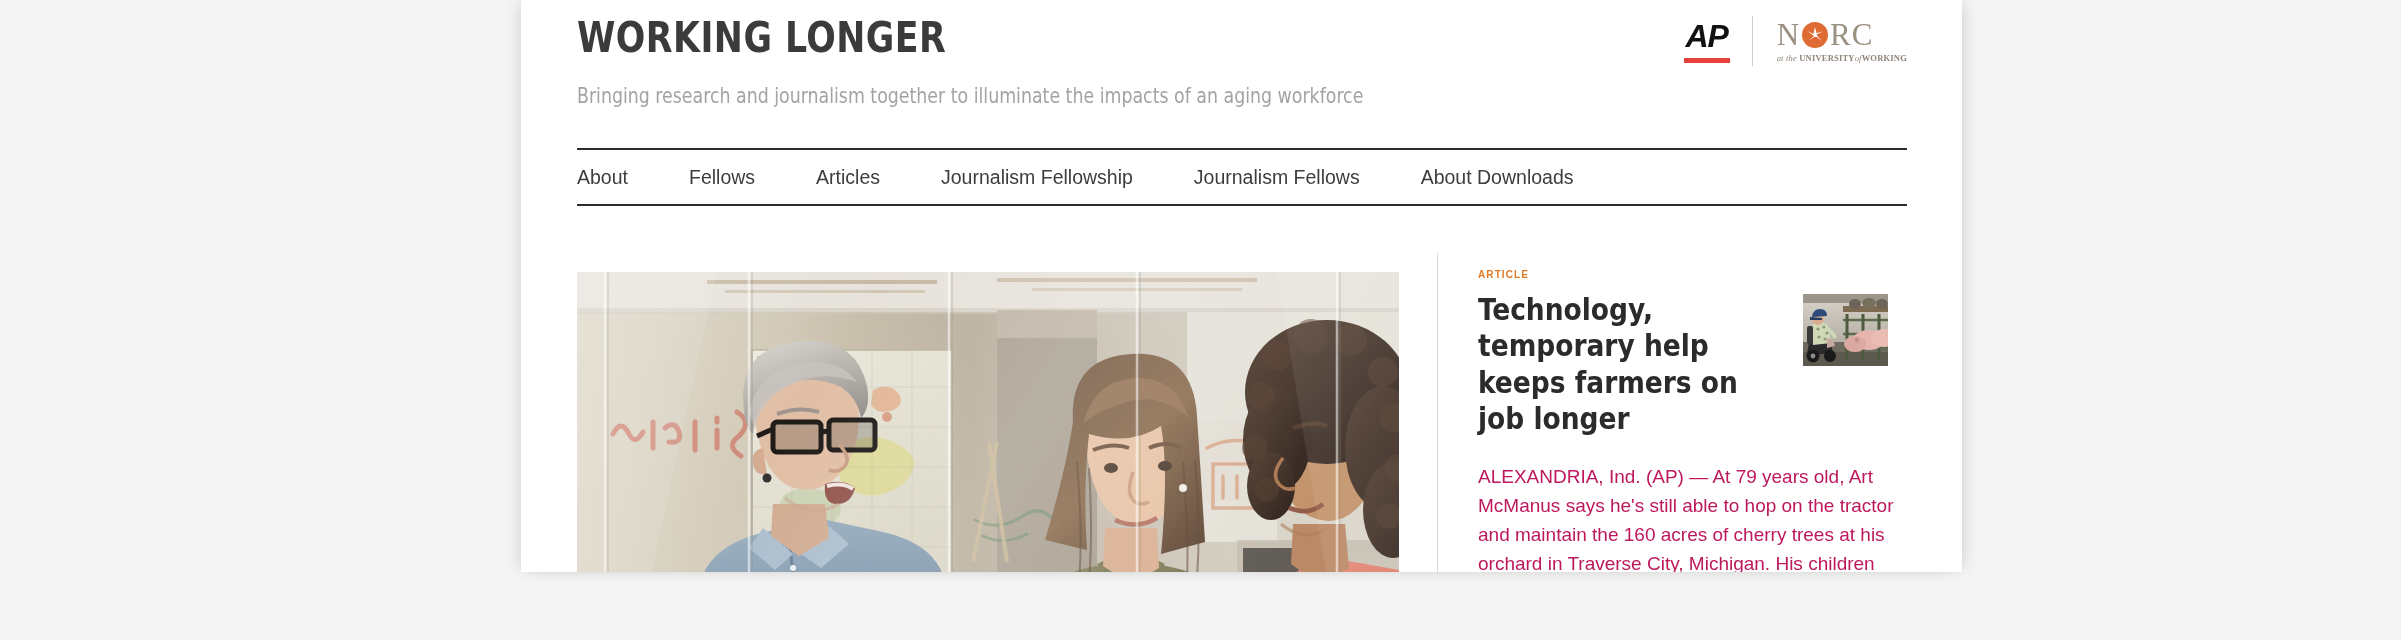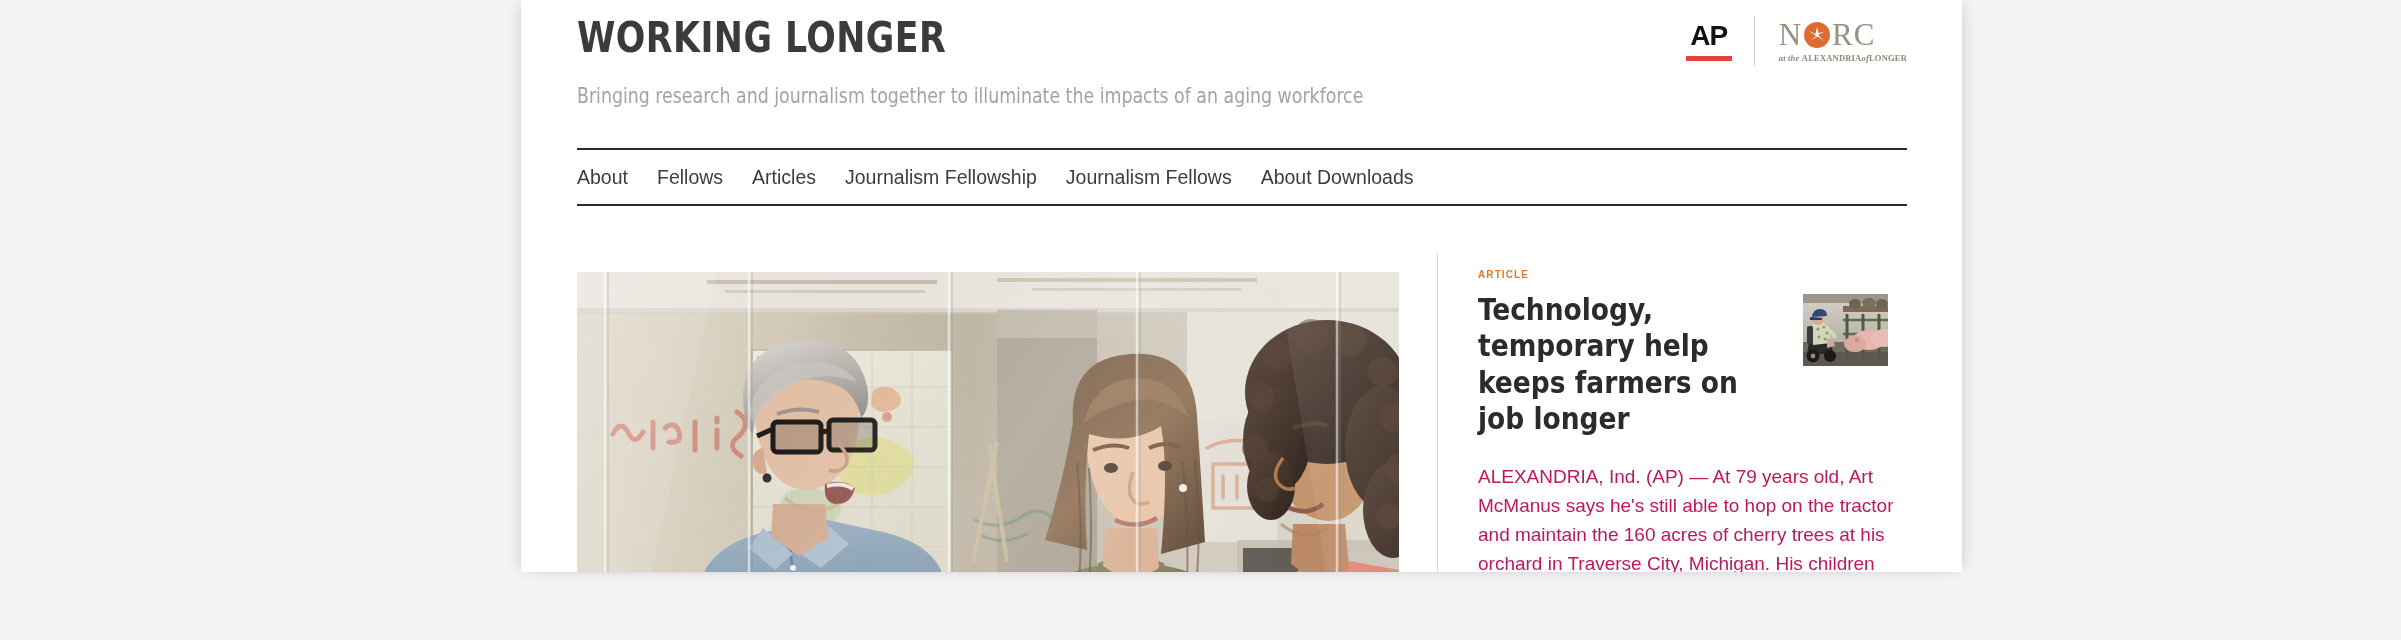--- a/index.html
+++ b/index.html
@@ -84,21 +84,22 @@
   #ap-logo {
     display: flex;
     flex-direction: column;
     align-items: center;
     justify-content: center;
     padding-right: 22px;
   }
   #ap-logo .ap-word {
     font-family: "Liberation Sans", sans-serif;
     font-weight: 700;
-    font-size: 28px;
+    font-style: italic;
+    font-size: 32px;
     letter-spacing: -1px;
     color: #111111;
     line-height: 1;
   }
   #ap-logo .ap-rule {
     margin-top: 6px;
     width: 46px;
     height: 5px;
     background: #e8403a;
   }
@@ -142,35 +143,36 @@
     margin-top: 3px;
     font-family: "Liberation Serif", serif;
     font-weight: 700;
     font-size: 8.5px;
     letter-spacing: 0.2px;
     color: #8f8577;
     white-space: nowrap;
   }
   #norc-logo .norc-sub .ital {
     font-style: italic;
-    font-weight: 700;
+    font-weight: 400;
     text-align: right;
   }
 
   
   #nav {
     position: absolute;
     left: 56px;
     top: 148px;
     width: 1330px;
     border-top: 2.5px solid #2b2b2b;
     border-bottom: 2.5px solid #2b2b2b;
     height: 58px;
     display: flex;
     align-items: center;
+    gap: 32px;
   }
   #nav a {
     font-family: "Liberation Sans", sans-serif;
     font-size: 19.5px;
     color: #3d3d3d;
     text-decoration: none;
     margin-right: 29px;
     white-space: nowrap;
   }
   #nav a:last-child { margin-right: 0; }
@@ -291,21 +293,21 @@
                   <path d="M19.5 19 L13.8 14.2 L13.2 13.2 L14.9 13.6 Z"></path>
                   <path d="M6.5 18.5 L12.2 13.9 L13.1 13.3 L12.3 14.9 Z"></path>
                   <path d="M5 9 L11.8 12.1 L12.9 13.1 L11.1 12.9 Z"></path>
                   <circle cx="13" cy="13" r="1.9"></circle>
                 </g>
               </svg>
             </span>
             <span>RC</span>
           </div>
           <div class="norc-sub">
-            <span class="ital">at the </span><span>ALEXANDRIA</span><span class="ital">of</span><span>LONGER</span>
+            <span class="ital">at the </span><span>UNIVERSITY</span><span class="ital">of</span><span>WORKING</span>
           </div>
         </div>
 
       </div>
     </div>
 
     <nav id="nav">
       <a href="#">About</a>
       <a href="#">Fellows</a>
       <a href="#">Articles</a>

